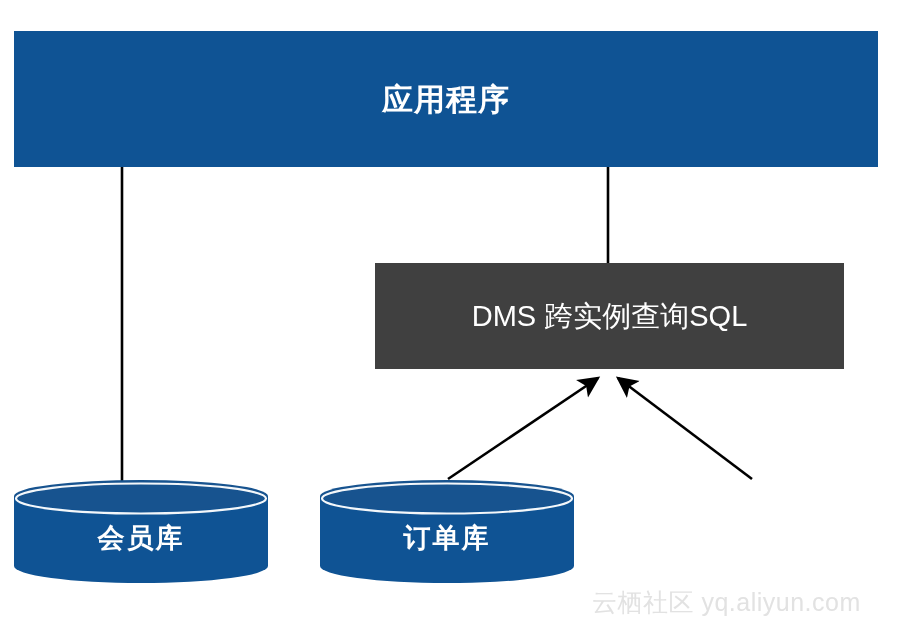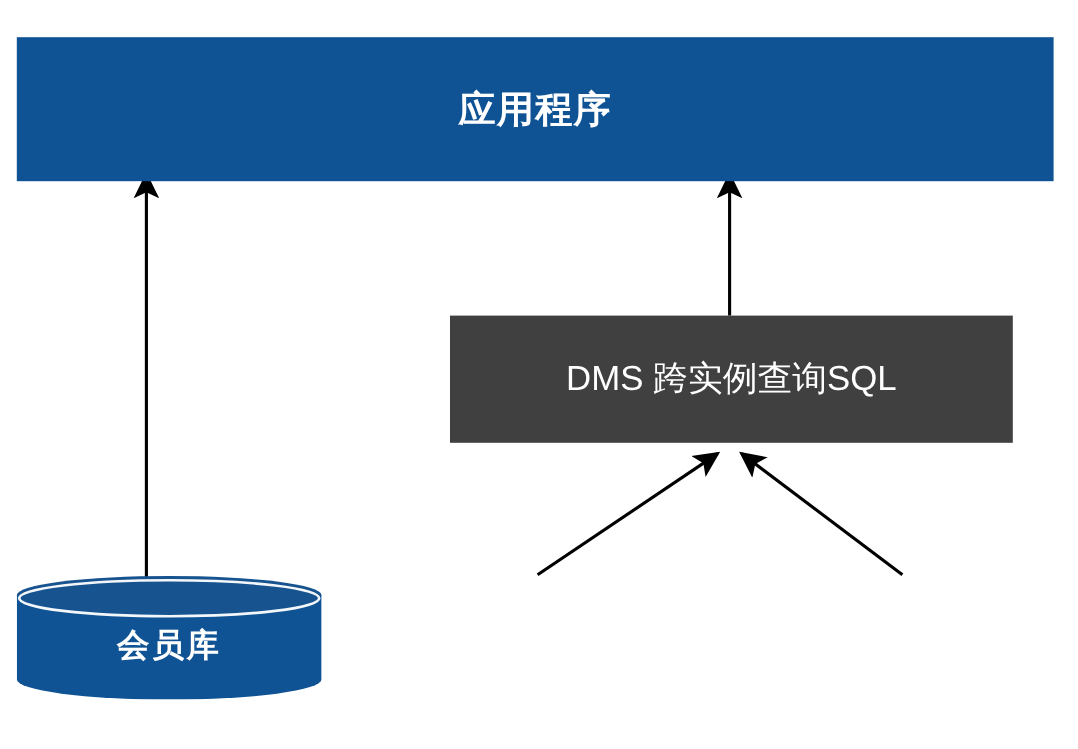--- a/index.html
+++ b/index.html
@@ -24,21 +24,21 @@
     top: 0;
     width: 898px;
     height: 624px;
   }
   
   .app-bar {
     position: absolute;
     left: 14px;
     top: 31px;
     width: 864px;
-    height: 120px;
+    height: 136px;
     background: #0F5394;
     display: flex;
     align-items: center;
     justify-content: center;
   }
   .app-bar-label {
     color: #ffffff;
     font-size: 31px;
     font-weight: bold;
     letter-spacing: 1px;
@@ -149,16 +149,25 @@
 
   <div class="cyl" id="cyl-member">
     <svg viewBox="0 0 254 104" xmlns="http://www.w3.org/2000/svg">
       <path d="M0,17 L0,87 A127,17 0 0 0 254,87 L254,17 Z" fill="#0F5394"></path>
       <ellipse cx="127" cy="17" rx="127" ry="16" fill="#17538F"></ellipse>
       <ellipse cx="127" cy="19.5" rx="125" ry="15" fill="none" stroke="#f4f7fa" stroke-width="2.2"></ellipse>
     </svg>
     <div class="cyl-label">会员库</div>
   </div>
 
+  <div class="cyl" id="cyl-order">
+    <svg viewBox="0 0 254 104" xmlns="http://www.w3.org/2000/svg">
+      <path d="M0,17 L0,87 A127,17 0 0 0 254,87 L254,17 Z" fill="#0F5394"></path>
+      <ellipse cx="127" cy="17" rx="127" ry="16" fill="#17538F"></ellipse>
+      <ellipse cx="127" cy="19.5" rx="125" ry="15" fill="none" stroke="#f4f7fa" stroke-width="2.2"></ellipse>
+    </svg>
+    <div class="cyl-label">订单库</div>
+  </div>
 
 
+  <div class="watermark">云栖社区 yq.aliyun.com</div>
 
 </div>
 
 </body></html>

